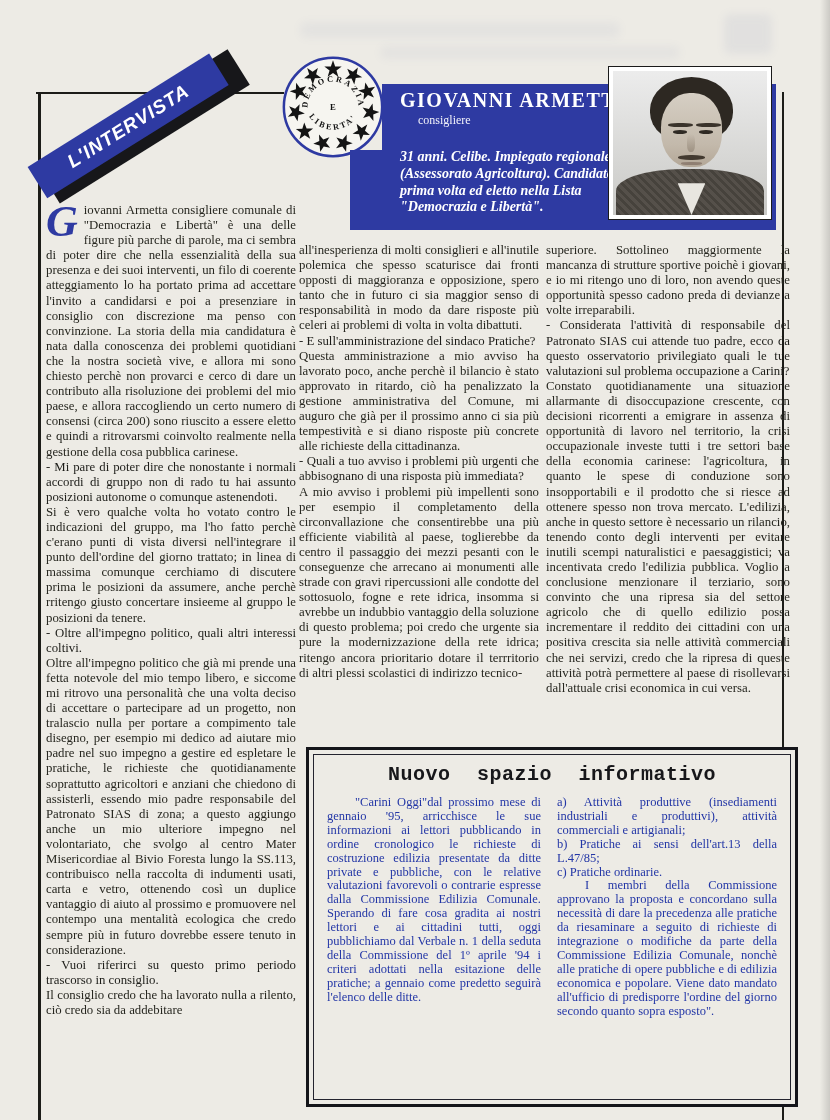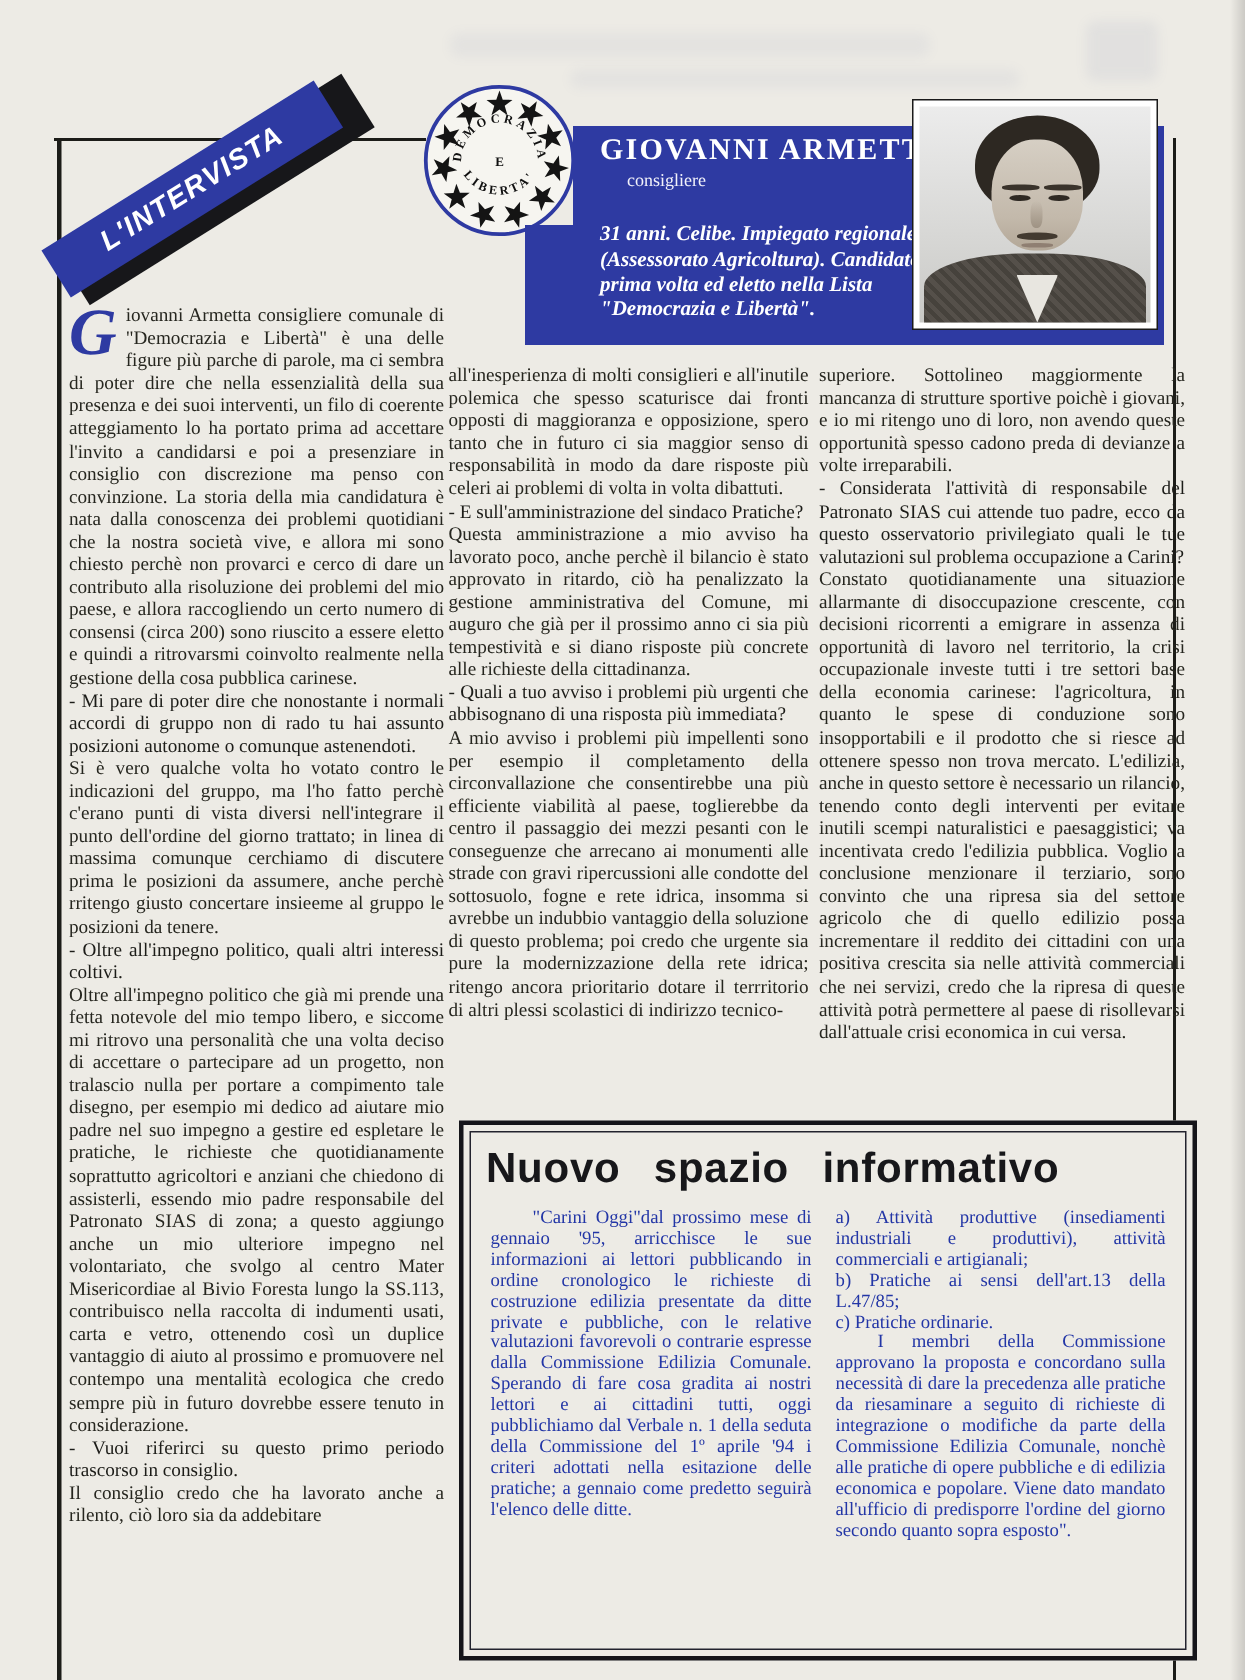--- a/index.html
+++ b/index.html
@@ -78,22 +78,22 @@
   .col2{left:299px;top:243px;width:240px;height:500px;}
   .col3{left:546px;top:243px;width:244px;height:500px;}
   .dropcap{float:left;font-size:44px;line-height:34px;padding:2px 6px 0 0;
     color:#2e3aa2;font-weight:bold;font-style:italic;font-family:"Liberation Serif",serif;}
 
   
   .info-box{position:absolute;left:306px;top:747px;width:492px;height:360px;
     border:3px solid #15151a;background:#edebe5;box-sizing:border-box;}
   .info-box .inner{position:absolute;left:4px;top:4px;right:4px;bottom:4px;
     border:1.5px solid #23232e;overflow:hidden;}
-  .box-title{margin:8px 10px 10px;text-align:left;font-weight:bold;color:#17171a;
-    font-size:28px;letter-spacing:.5px;word-spacing:14px;font-family:Liberation Sans, sans-serif;}
+  .box-title{margin:8px 10px 10px;text-align:center;font-weight:bold;color:#17171a;
+    font-size:20px;letter-spacing:.5px;word-spacing:14px;font-family:Liberation Mono, monospace;}
   .box-cols{display:flex;gap:16px;padding:0 13px;}
   .box-col{text-align:justify;color:#2336a6;font-size:12.5px;line-height:13.9px;}
   .box-col.left{flex:0 0 214px;}
   .box-col.right{flex:1 1 auto;}
   .box-col p{margin:0;}
   .box-col p.indent{text-indent:28px;}
 </style>
 </head>
 <body>
 
@@ -172,21 +172,21 @@
     </div>
   </div>
 
   <div class="col col1">
     <p class="a"><span class="dropcap">G</span><span>iovanni Armetta consigliere comunale di "Democrazia e Libertà" è una delle figure più parche di parole, ma ci sembra di poter dire che nella essenzialità della sua presenza e dei suoi interventi, un filo di coerente atteggiamento lo ha portato prima ad accettare l'invito a candidarsi e poi a presenziare in consiglio con discrezione ma penso con convinzione. La storia della mia candidatura è nata dalla conoscenza dei problemi quotidiani che la nostra società vive, e allora mi sono chiesto perchè non provarci e cerco di dare un contributo alla risoluzione dei problemi del mio paese, e allora raccogliendo un certo numero di consensi (circa 200) sono riuscito a essere eletto e quindi a ritrovarsmi coinvolto realmente nella gestione della cosa pubblica carinese.</span></p>
     <p class="q">- Mi pare di poter dire che nonostante i normali accordi di gruppo non di rado tu hai assunto posizioni autonome o comunque astenendoti.</p>
     <p class="a">Si è vero qualche volta ho votato contro le indicazioni del gruppo, ma l'ho fatto perchè c'erano punti di vista diversi nell'integrare il punto dell'ordine del giorno trattato; in linea di massima comunque cerchiamo di discutere prima le posizioni da assumere, anche perchè rritengo giusto concertare insieeme al gruppo le posizioni da tenere.</p>
     <p class="q">- Oltre all'impegno politico, quali altri interessi coltivi.</p>
     <p class="a">Oltre all'impegno politico che già mi prende una fetta notevole del mio tempo libero, e siccome mi ritrovo una personalità che una volta deciso di accettare o partecipare ad un progetto, non tralascio nulla per portare a compimento tale disegno, per esempio mi dedico ad aiutare mio padre nel suo impegno a gestire ed espletare le pratiche, le richieste che quotidianamente soprattutto agricoltori e anziani che chiedono di assisterli, essendo mio padre responsabile del Patronato SIAS di zona; a questo aggiungo anche un mio ulteriore impegno nel volontariato, che svolgo al centro Mater Misericordiae al Bivio Foresta lungo la SS.113, contribuisco nella raccolta di indumenti usati, carta e vetro, ottenendo così un duplice vantaggio di aiuto al prossimo e promuovere nel contempo una mentalità ecologica che credo sempre più in futuro dovrebbe essere tenuto in considerazione.</p>
     <p class="q">- Vuoi riferirci su questo primo periodo trascorso in consiglio.</p>
-    <p class="a">Il consiglio credo che ha lavorato anche a rilento, ciò loro sia da addebitare</p>
+    <p class="a">Il consiglio credo che ha lavorato nulla a rilento, ciò credo sia da addebitare</p>
   </div>
 
   <div class="col col2">
     <p class="a">all'inesperienza di molti consiglieri e all'inutile polemica che spesso scaturisce dai fronti opposti di maggioranza e opposizione, spero tanto che in futuro ci sia maggior senso di responsabilità in modo da dare risposte più celeri ai problemi di volta in volta dibattuti.</p>
     <p class="q">- E sull'amministrazione del sindaco Pratiche?</p>
     <p class="a">Questa amministrazione a mio avviso ha lavorato poco, anche perchè il bilancio è stato approvato in ritardo, ciò ha penalizzato la gestione amministrativa del Comune, mi auguro che già per il prossimo anno ci sia più tempestività e si diano risposte più concrete alle richieste della cittadinanza.</p>
     <p class="q">- Quali a tuo avviso i problemi più urgenti che abbisognano di una risposta più immediata?</p>
     <p class="a">A mio avviso i problemi più impellenti sono per esempio il completamento della circonvallazione che consentirebbe una più efficiente viabilità al paese, toglierebbe da centro il passaggio dei mezzi pesanti con le conseguenze che arrecano ai monumenti alle strade con gravi ripercussioni alle condotte del sottosuolo, fogne e rete idrica, insomma si avrebbe un indubbio vantaggio della soluzione di questo problema; poi credo che urgente sia pure la modernizzazione della rete idrica; ritengo ancora prioritario dotare il terrritorio di altri plessi scolastici di indirizzo tecnico-</p>
   </div>
 

